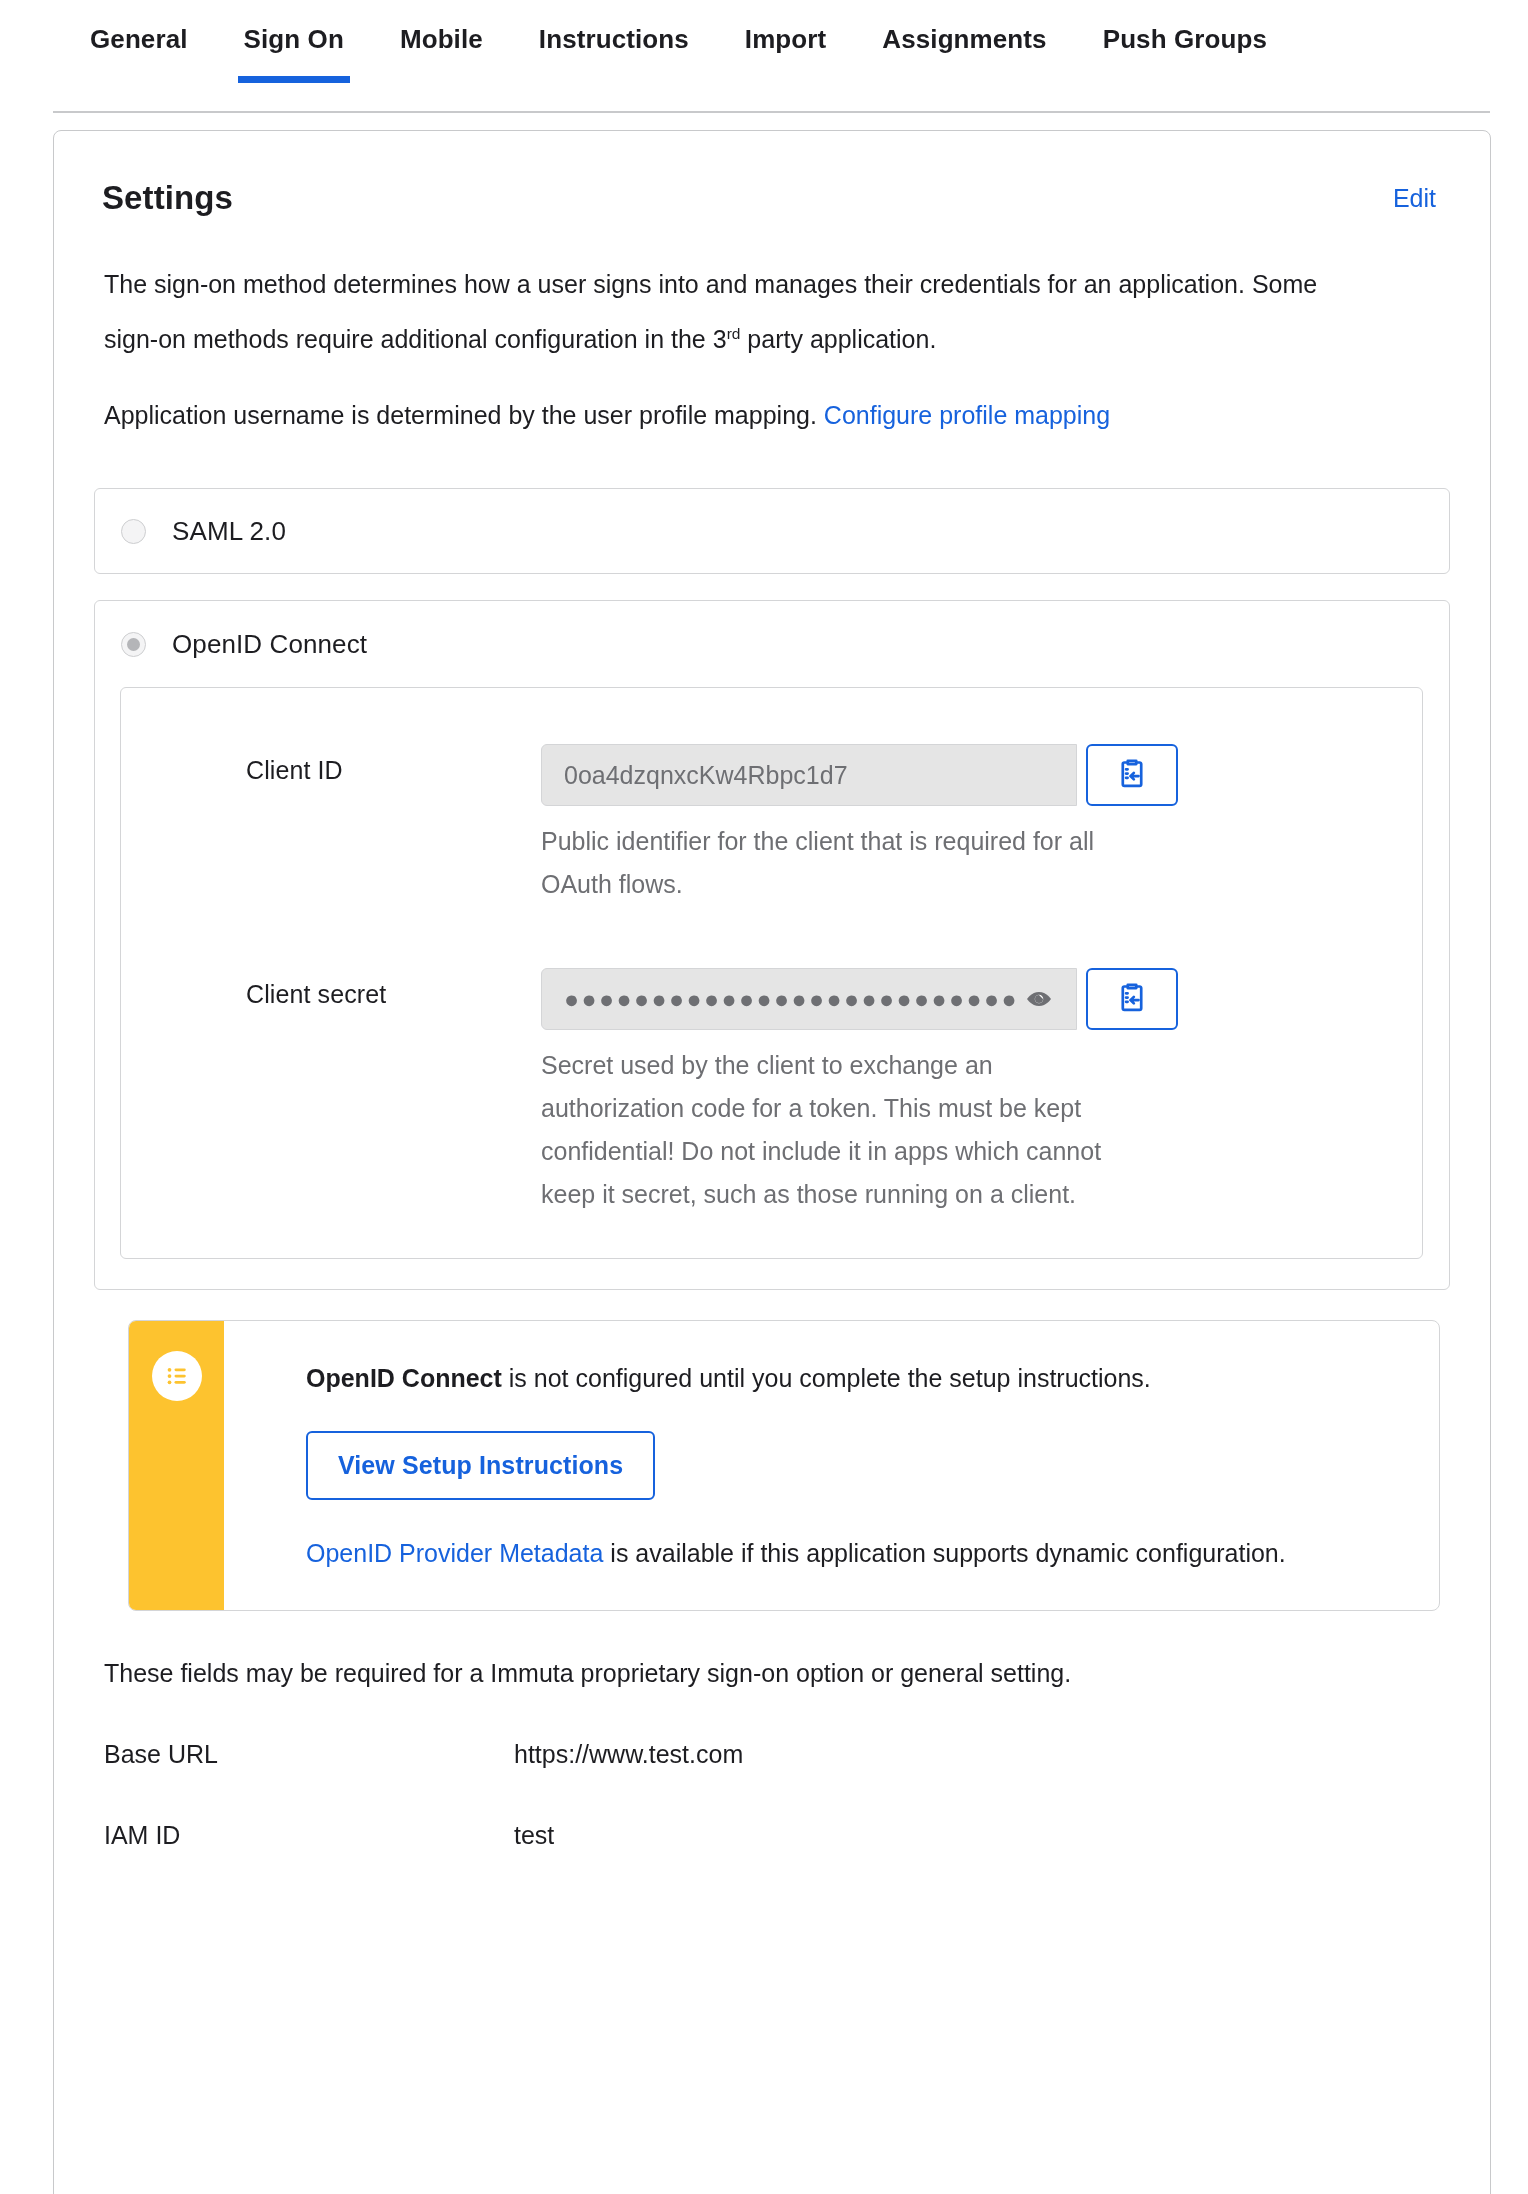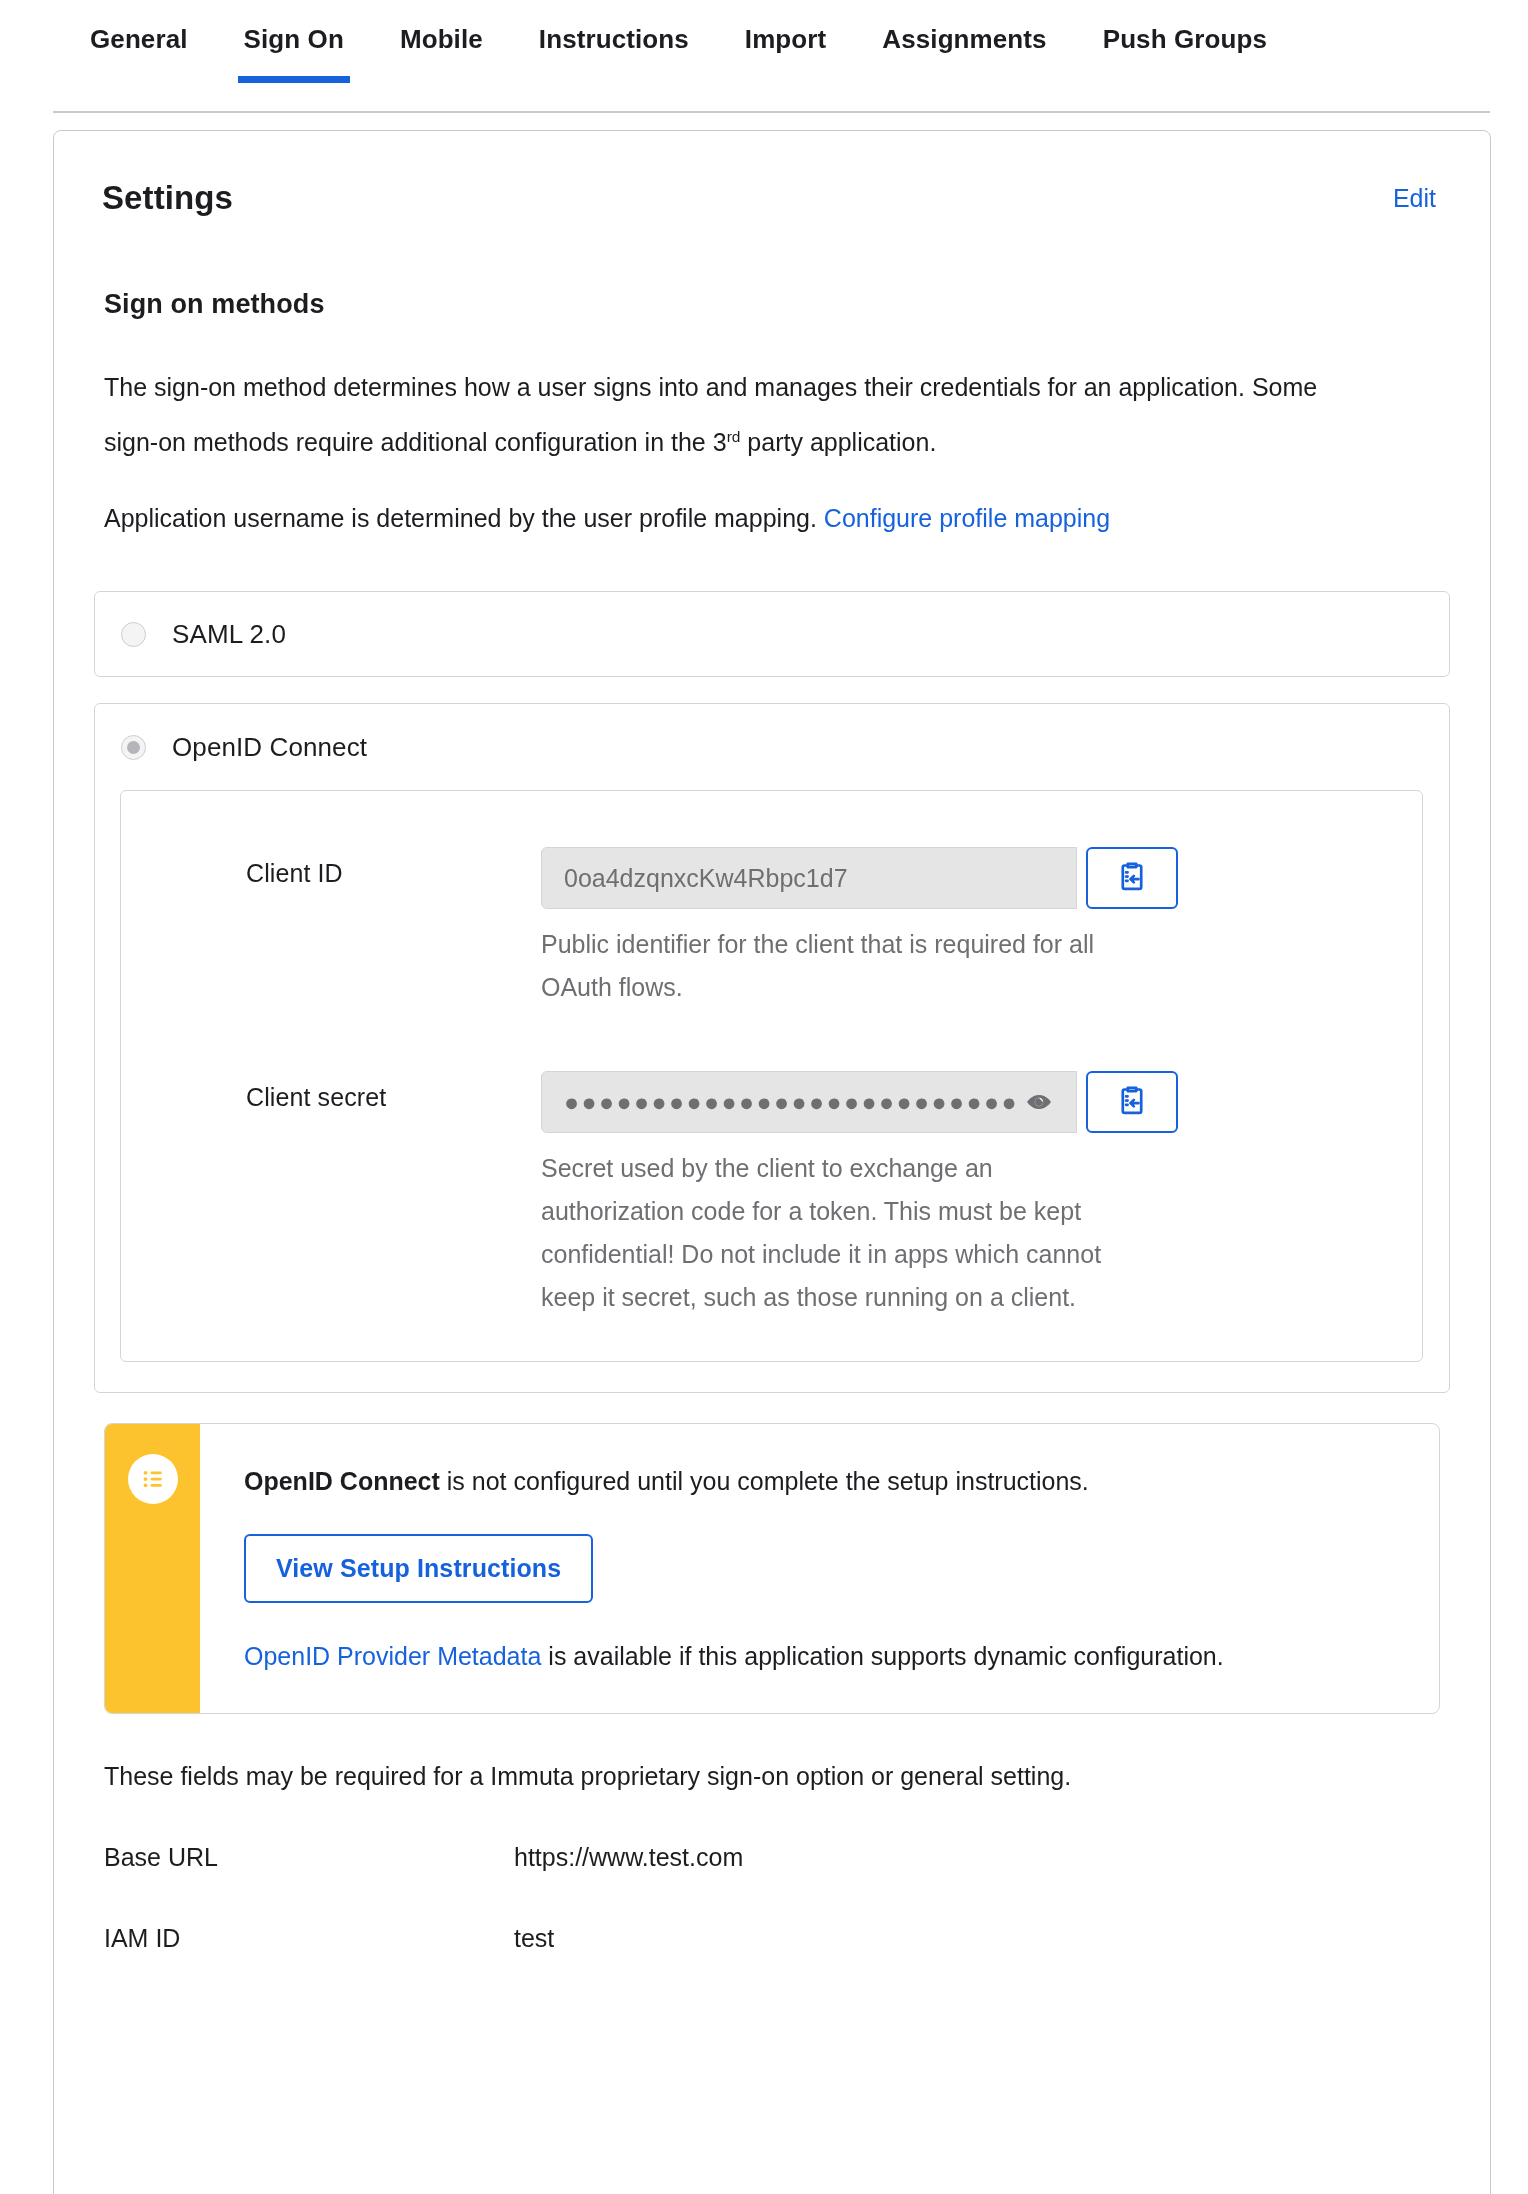--- a/index.html
+++ b/index.html
@@ -206,26 +206,27 @@
   .field-help {
     margin-top: 14px;
     font-size: 25px;
     line-height: 43px;
     color: #6e6f73;
     max-width: 600px;
   }
 
   
   .banner {
-    margin: 30px 50px 0 50px;
+    margin: 30px 50px 0 74px;
     border: 1.5px solid #d4d5d7;
     border-radius: 8px;
     display: flex;
     overflow: hidden;
     min-height: 270px;
+    gap: 38px;
   }
   .banner-bar {
     width: 95px;
     flex: none;
     background: #fdc32f;
     padding-top: 30px;
     display: flex;
     justify-content: center;
     align-items: flex-start;
   }
@@ -297,21 +298,20 @@
   <div class="tab">Push Groups</div>
 </div>
 
 <div class="settings-card">
 
   <div class="card-header">
     <div class="card-title">Settings</div>
     <div class="edit-link">Edit</div>
   </div>
 
-  <div class="section-title">Sign on methods</div>
 
   <div class="body-text p1">
     <span>The sign-on method determines how a user signs into and manages their credentials for an application. Some sign-on methods require additional configuration in the 3</span><sup>rd</sup><span> party application.</span>
   </div>
 
   <div class="body-text p2">
     <span>Application username is determined by the user profile mapping.</span>
     <a class="inline-link" href="#">Configure profile mapping</a>
   </div>
 

